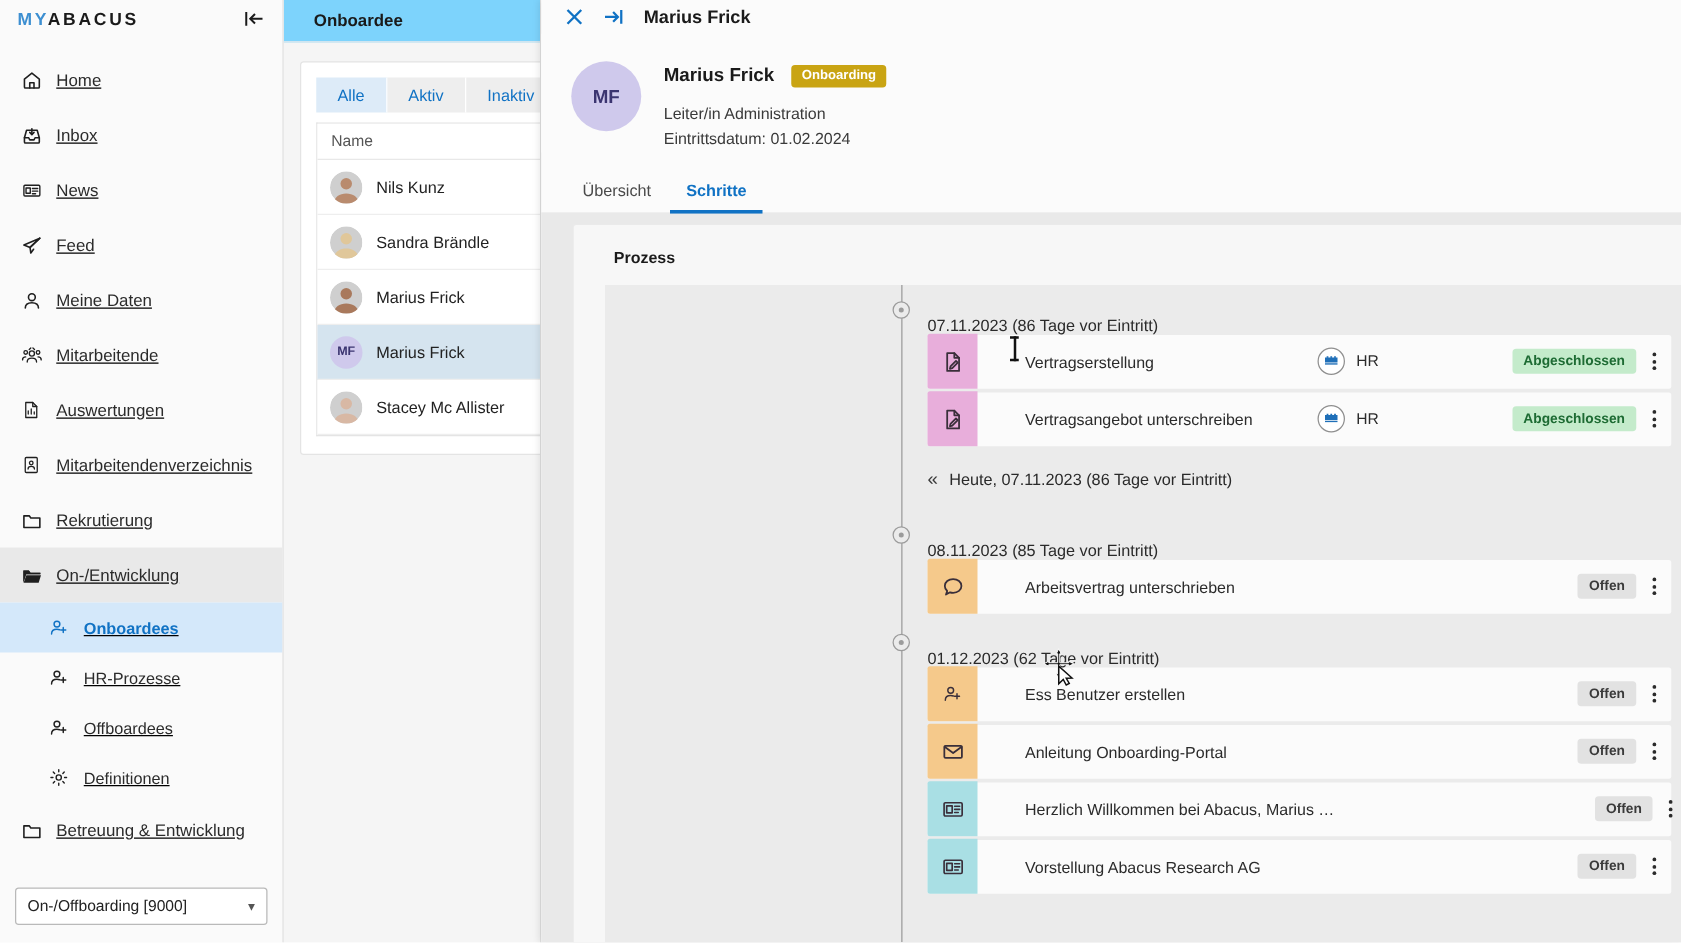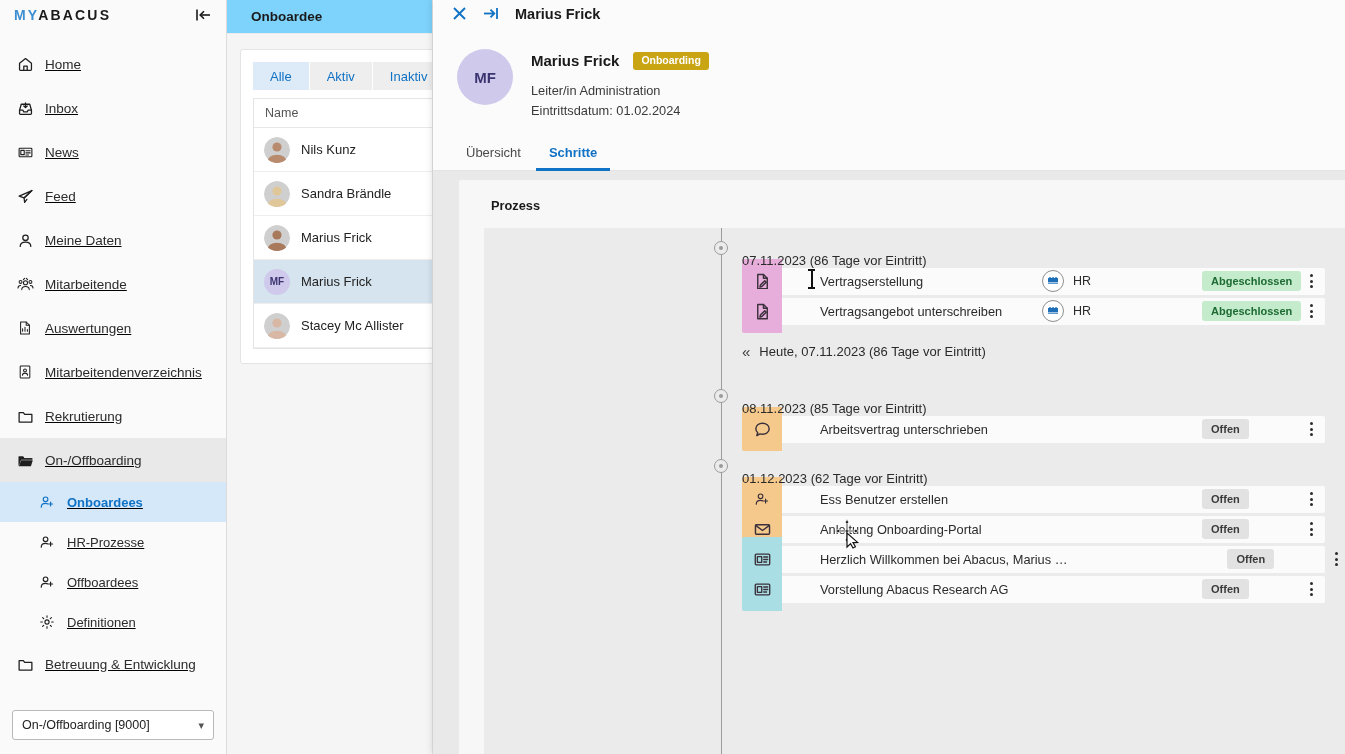--- a/index.html
+++ b/index.html
@@ -187,21 +187,21 @@
   }
   .date-dot i { width: 4px; height: 4px; border-radius: 50%; background: #9b9b9b; display:block; }
 
   .today-row {
     height: 48px; display: flex; align-items: center; gap: 9px;
     padding-left: 258px; font-size: 13px; color: #2a2a2a;
   }
   .today-row .chev { color: #3a3a3a; font-size: 15px; }
 
   .task-row {
-    height: 27px; margin-left: 258px; margin-right: 20px;
+    height: 43px; margin-left: 258px; margin-right: 8px;
     background: #fbfbfb; display: flex; align-items: center;
     border-radius: 2px; margin-bottom: 3px;
   }
   .task-icon {
     width: 40px; height: 44px; flex-shrink: 0;
     display: flex; align-items: center; justify-content: center;
     border-top-left-radius: 2px; border-bottom-left-radius: 2px;
   }
   .task-icon.pink { background: #e8aedb; }
   .task-icon.orange { background: #f5c98b; }
@@ -218,21 +218,21 @@
     font-size: 11px; padding: 4px 9px; border-radius: 3px;
     font-weight: bold; white-space: nowrap;
   }
   .status-pill.done { background: #c4ebcb; color: #1d6b33; }
   .status-pill.open { background: #e2e2e2; color: #3a3a3a; }
   .kebab {
     width: 28px; display: flex; flex-direction: column; align-items: center;
     gap: 2.5px; cursor: pointer; flex-shrink: 0;
   }
   .kebab span { width: 3px; height: 3px; border-radius: 50%; background: #2b2b2b; display: block; }
-  .pill-slot { width: 95px; display: flex; flex-shrink: 0; }
+  .pill-slot { width: 95px; display: flex; justify-content: flex-end; flex-shrink: 0; }
 
   
   .ibeam {
     position: absolute; left: 808px; top: 269px; width: 7px; height: 20px;
     pointer-events: none;
   }
   .ibeam::before, .ibeam::after {
     content: ""; position: absolute; left: 0; width: 7px; height: 1.6px; background: #111;
   }
   .ibeam::before { top: 0; } .ibeam::after { bottom: 0; }
@@ -351,21 +351,21 @@
           <span>Rekrutierung</span>
         </div>
         <div class="nav-item group-open">
           <span class="ico">
             <svg width="17" height="17" viewBox="0 0 20 20" fill="currentColor">
               <path d="M2 5.2h5.2l1.5 2.1H18v1.4H4.6L2 16.5z"></path>
               <path d="M2 5.2h5.2l1.5 2.1H18v1.4H4.6L2 16.5z"></path>
               <path d="M4.8 9.6H18.6L16.4 16.8H2.2z"></path>
             </svg>
           </span>
-          <span>On-/Offboarding</span>
+          <span>On-/Entwicklung</span>
         </div>
         <div class="nav-item sub active">
           <span class="ico">
             <svg width="16" height="16" viewBox="0 0 20 20" fill="none" stroke="currentColor" stroke-width="1.45" stroke-linecap="round" stroke-linejoin="round">
               <circle cx="8.2" cy="6.6" r="2.9"></circle>
               <path d="M2.8 16.5c0-3.1 2.4-4.7 5.4-4.7 1 0 1.9.2 2.7.5"></path>
               <path d="M14.5 10v5M12 12.5h5"></path>
             </svg>
           </span>
           <span>Onboardees</span>

